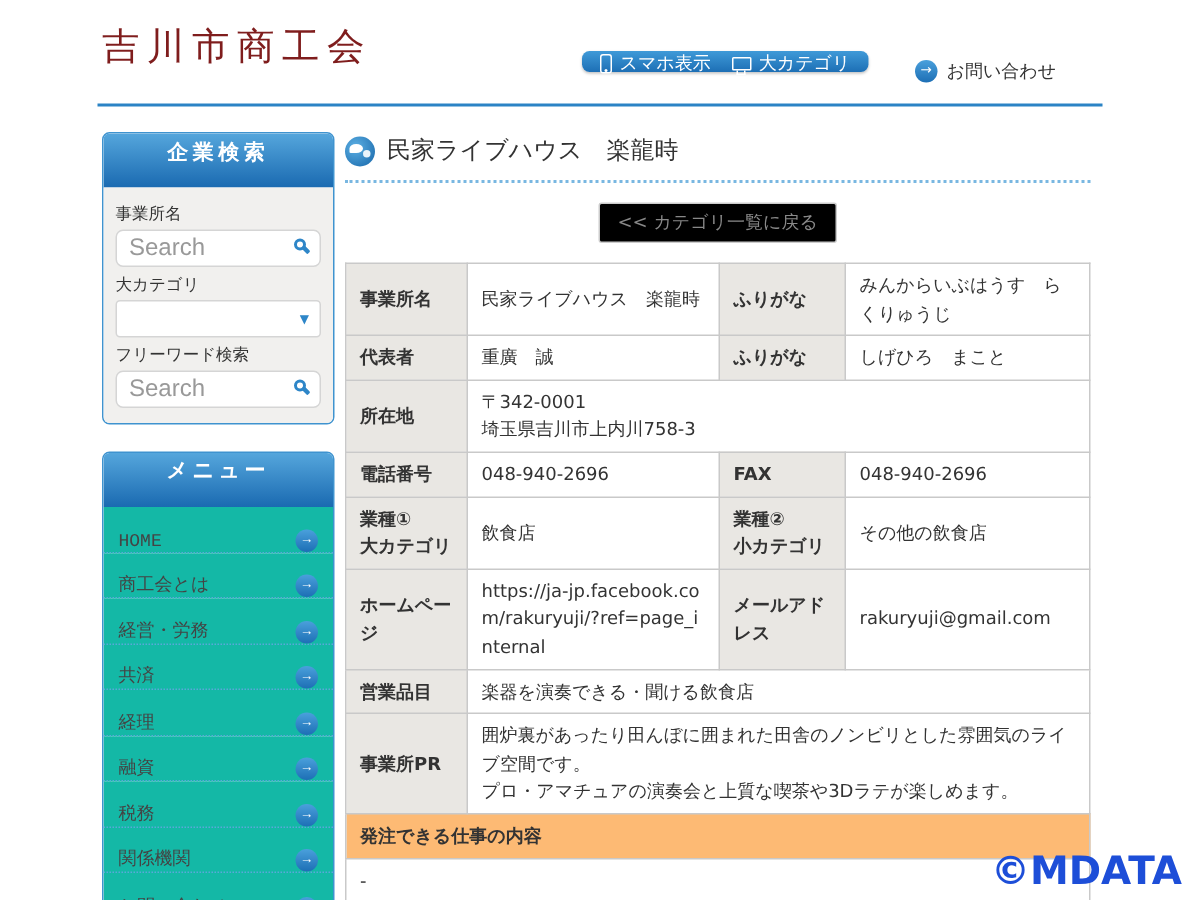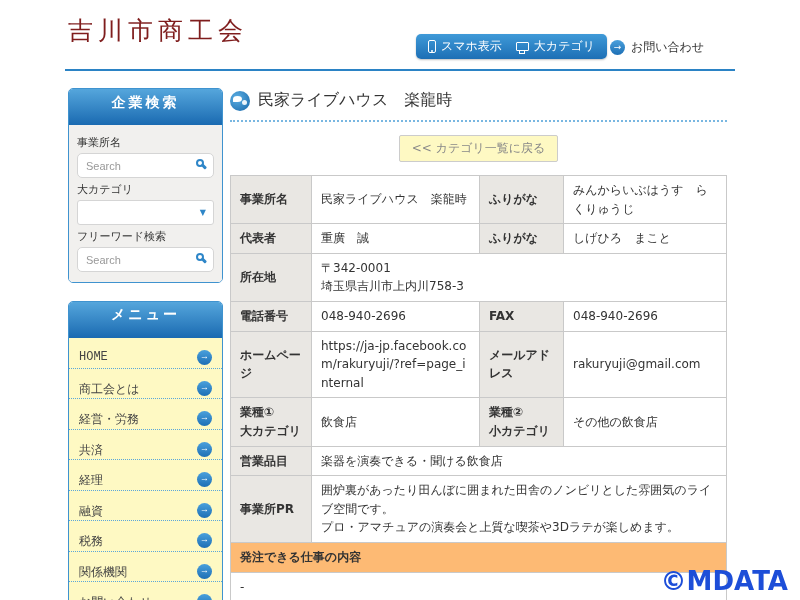--- a/index.html
+++ b/index.html
@@ -7,24 +7,24 @@
   body {
     position:relative; overflow:hidden; background:#fff;
     font-family:"DejaVu Sans","Liberation Sans",sans-serif;
     color:#333;
   }
   
   .logo { position:absolute; left:68px; top:14px; }
   .logo-title { font-size:25px; letter-spacing:5px; color:#7f1d1d; font-weight:400; }
   .logo-sub { font-size:8px; letter-spacing:1.2px; color:#6a6a6a; margin-top:4px; }
   .view-toggle {
-    position:absolute; left:388px; top:34px; height:25px;
+    position:absolute; left:388px; top:34px; height:14px;
     background:linear-gradient(#3f9ad8,#1d6fb5);
-    border-radius:5px; display:flex; align-items:center;
-    padding:0 12px; gap:14px; box-shadow:0 1px 2px rgba(0,0,0,.25);margin-left:28px;
+    border-radius:5px; display:flex; align-items:flex-start;
+    padding:0 12px; gap:14px; box-shadow:0 1px 2px rgba(0,0,0,.25);
   }
   .view-btn { display:flex; align-items:center; gap:5px; color:#fff; font-size:12px; cursor:pointer; }
   .phone-ic { width:8px; height:13px; border:1.5px solid #fff; border-radius:2px; position:relative; }
   .phone-ic::after { content:""; position:absolute; left:2px; bottom:0.5px; width:2px; height:1.5px; background:#fff; border-radius:1px; }
   .monitor-ic { width:13px; height:9px; border:1.5px solid #fff; border-radius:1px; position:relative; }
   .monitor-ic::after { content:""; position:absolute; left:2.5px; bottom:-4px; width:4px; height:2.5px; border-bottom:1.5px solid #fff; border-left:1px solid #fff; border-right:1px solid #fff; }
   .contact-link { position:absolute; left:610px; top:39px; display:flex; align-items:center; gap:6px; font-size:12px; color:#333; cursor:pointer; }
   .circle-arrow {
     width:15px; height:15px; border-radius:50%;
     background:linear-gradient(#4aa0dc,#1d6fb5); color:#fff;
@@ -38,49 +38,49 @@
   .side-box-header {
     height:36px; line-height:26px; text-align:center;
     background:linear-gradient(#55a6dc,#1a6ab1);
     color:#fff; font-size:14px; font-weight:bold; letter-spacing:3px;
   }
   .search-body { background:#f1f0ee; padding:6px 8px 10px; }
   .search-label { font-size:11px; color:#333; margin:4px 0 3px; }
   .input-wrap { position:relative; }
   .search-input {
     width:100%; height:25px; border:1px solid #d5d5d5; border-radius:5px;
-    padding:0 32px 0 8px; font-size:11px; color:#333; background:#fff; outline:none;
+    padding:0 32px 0 8px; font-size:16px; color:#333; background:#fff; outline:none;
   }
   .search-input::placeholder { color:#999; }
   .mag {
     position:absolute; right:10px; top:6px; width:8px; height:8px;
     border:2px solid #2e86c8; border-radius:50%;
   }
   .mag::after { content:""; position:absolute; width:6px; height:2.5px; background:#2e86c8; transform:rotate(45deg); right:-5px; bottom:-2px; border-radius:1px; }
   .select-wrap { position:relative; }
   .fake-select { width:100%; height:25px; border:1px solid #d5d5d5; border-radius:3px; background:#fff; }
   .select-caret { position:absolute; right:8px; top:8px; font-size:8px; color:#2e86c8; pointer-events:none; }
   .menu-box { margin-top:18px;font-family:Liberation Mono, monospace; }
   .menu-item {
-    display:flex; align-items:flex-start; justify-content:space-between;
-    padding:12px 10px; height:30.5px; font-size:12px; color:#444;
-    border-bottom:1px dotted #5aa7da; cursor:pointer; background:#fef9c3;
+    display:flex; align-items:flex-end; justify-content:space-between;
+    padding:0 10px; height:30.5px; font-size:12px; color:#444;
+    border-bottom:1px dotted #5aa7da; cursor:pointer; background:#14b8a6;
   }
   .menu-item:last-child { border-bottom:none; }
 
   
   .main { position:absolute; left:230px; top:90px; width:497px; }
   .page-title-bar { display:flex; align-items:center; gap:8px; padding-bottom:9px; border-bottom:2px dotted #79b7e1; }
   .mascot-ic { width:20px; height:20px; border-radius:50%; background:radial-gradient(circle at 35% 35%, #5db0e4, #1565a8); position:relative; flex:0 0 auto; }
   .mascot-ic::after { content:""; position:absolute; left:3px; top:5px; width:9px; height:6px; background:#fff; border-radius:50% 50% 50% 10%; }
   .mascot-ic::before { content:""; position:absolute; right:3px; top:9px; width:5px; height:5px; background:#eaf4fb; border-radius:50%; }
   .page-title { font-size:16px; color:#333; }
   .back-btn {
     display:block; margin:13px auto 0;
-    border:1px solid #ccc; background:#fef9c3; color:#888;
+    border:1px solid #ccc; background:#000000; color:#888;
     font-size:12px; padding:4px 12px; cursor:pointer; border-radius:2px;
     font-family:inherit;
   }
   .detail-table { width:100%; border-collapse:collapse; margin-top:13px; font-size:12px; table-layout:fixed; }
   .detail-table td { border:1px solid #c9c9c9; padding:5px 9px; vertical-align:middle; line-height:1.55; }
   td.cell-label { background:#e9e7e3; font-weight:bold; color:#333; white-space:pre-line; }
   td.cell-section { background:#fdba74; font-weight:bold; color:#333; }
   td.cell-value { color:#333; white-space:pre-line; word-break:break-all; }
 
   .watermark { position:absolute; right:12px; top:566px; font-size:26px; font-weight:bold; color:#1d4ed8; }
@@ -210,34 +210,34 @@
           <td class="cell-value" colspan="3">〒342-0001
 埼玉県吉川市上内川758-3</td>
         </tr>
         <tr>
           <td class="cell-label">電話番号</td>
           <td class="cell-value">048-940-2696</td>
           <td class="cell-label">FAX</td>
           <td class="cell-value">048-940-2696</td>
         </tr>
         <tr>
-          <td class="cell-label">ホームページ</td>
-          <td class="cell-value">https://ja-jp.facebook.com/rakuryuji/?ref=page_internal</td>
-          <td class="cell-label">メールアドレス</td>
-          <td class="cell-value">rakuryuji@gmail.com</td>
-        </tr>
-        <tr>
           <td class="cell-label">業種①
 大カテゴリ</td>
           <td class="cell-value">飲食店</td>
           <td class="cell-label">業種②
 小カテゴリ</td>
           <td class="cell-value">その他の飲食店</td>
         </tr>
         <tr>
+          <td class="cell-label">ホームページ</td>
+          <td class="cell-value">https://ja-jp.facebook.com/rakuryuji/?ref=page_internal</td>
+          <td class="cell-label">メールアドレス</td>
+          <td class="cell-value">rakuryuji@gmail.com</td>
+        </tr>
+        <tr>
           <td class="cell-label">営業品目</td>
           <td class="cell-value" colspan="3">楽器を演奏できる・聞ける飲食店</td>
         </tr>
         <tr>
           <td class="cell-label">事業所PR</td>
           <td class="cell-value" colspan="3">囲炉裏があったり田んぼに囲まれた田舎のノンビリとした雰囲気のライブ空間です。
 プロ・アマチュアの演奏会と上質な喫茶や3Dラテが楽しめます。</td>
         </tr>
         <tr>
           <td class="cell-section" colspan="4">発注できる仕事の内容</td>

